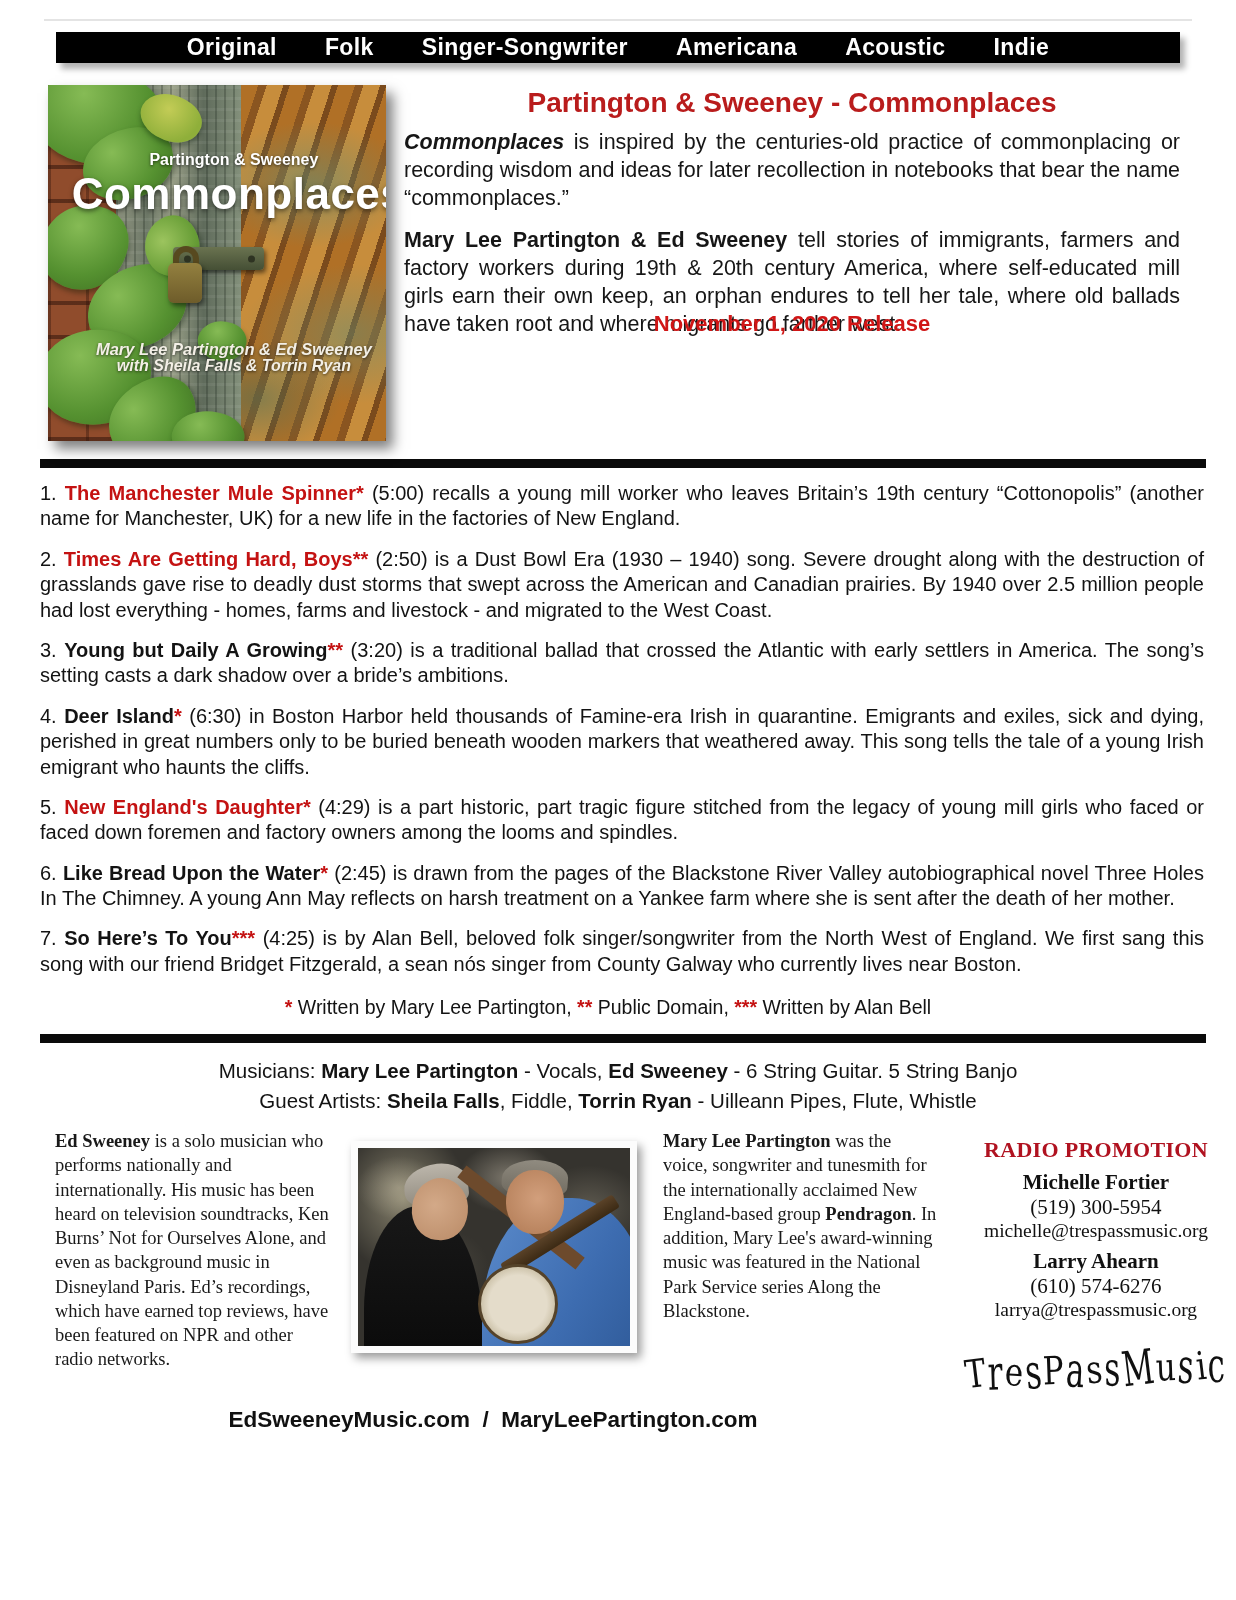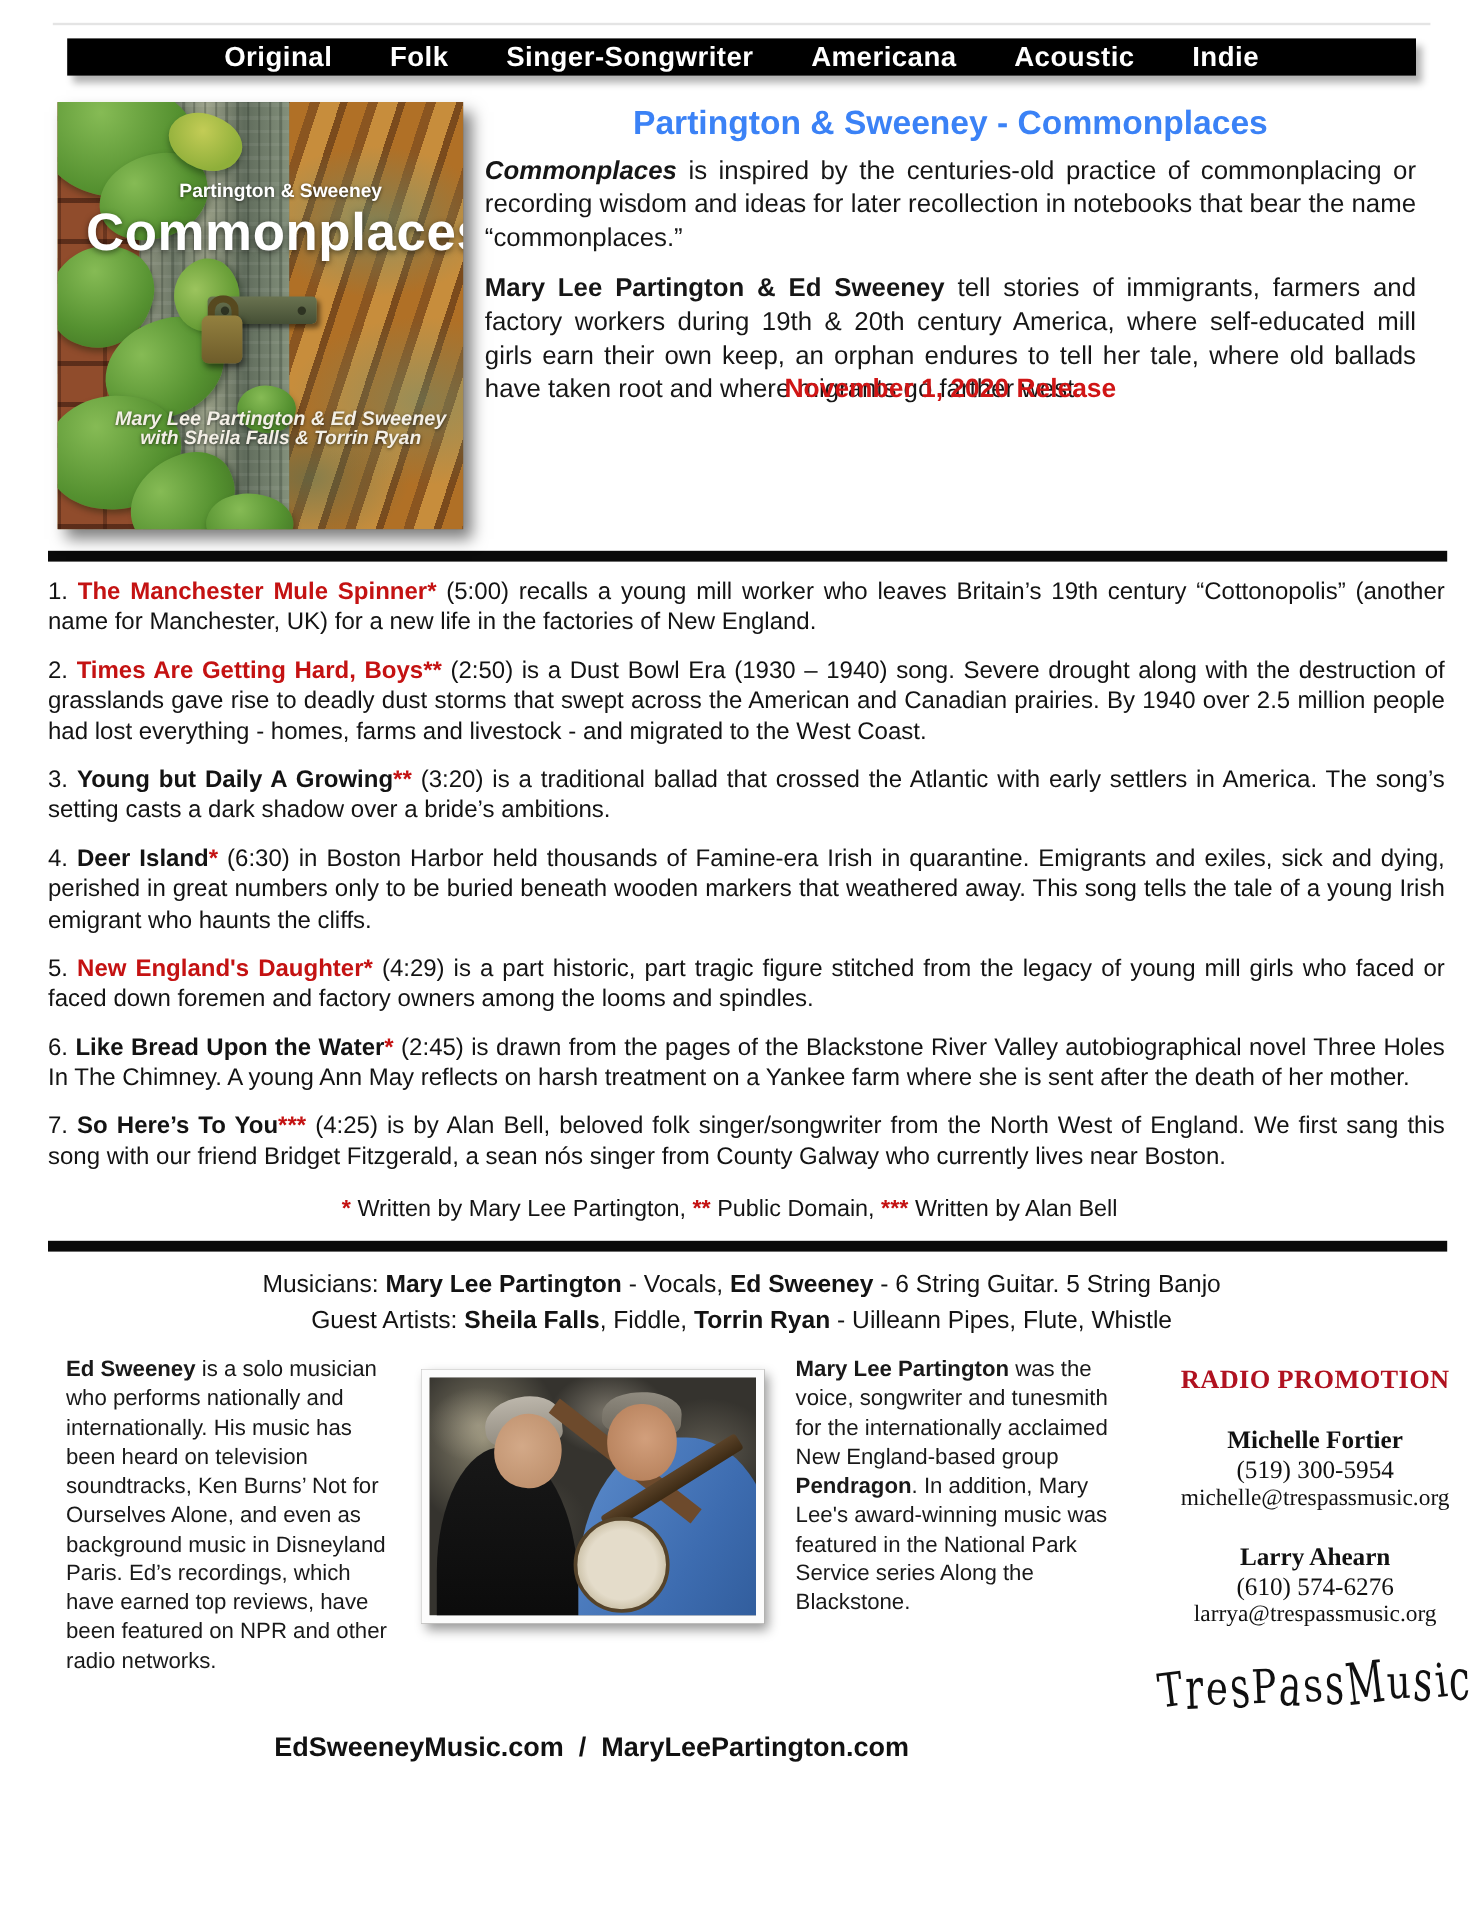--- a/index.html
+++ b/index.html
@@ -59,21 +59,21 @@
   .cover-artist{position:absolute;top:18.5%;left:12%;right:2%;text-align:center;color:#fff;
     font-weight:bold;font-size:16px;text-shadow:0 1px 3px rgba(0,0,0,.65)}
   .cover-title{position:absolute;top:23.5%;left:7%;right:0;text-align:center;color:#fff;
     font-weight:bold;font-size:44px;letter-spacing:.5px;text-shadow:0 2px 5px rgba(0,0,0,.55)}
   .cover-credit1{position:absolute;top:71.5%;left:10%;right:0;text-align:center;color:#f3efe6;
     font-style:italic;font-weight:bold;font-size:16.5px;text-shadow:0 1px 3px rgba(0,0,0,.6)}
   .cover-credit2{position:absolute;top:76.5%;left:10%;right:0;text-align:center;color:#f3efe6;
     font-style:italic;font-weight:bold;font-size:16px;text-shadow:0 1px 3px rgba(0,0,0,.6)}
 
   .top-right{flex:1;padding-top:0}
-  h1{margin:2px 0 10px;text-align:center;color:#3b82f6;font-size:28px;font-weight:bold}
+  h1{margin:2px 0 10px;text-align:center;color:#b91c1c;font-size:28px;font-weight:bold}
   .intro{font-size:21.5px;line-height:1.3;text-align:justify;margin:0 0 14px;color:#161616}
   .b{font-weight:bold}
   .i{font-style:italic}
   .p2wrap{position:relative}
   .p2wrap .intro{margin-bottom:0}
   .release{position:absolute;left:0;right:0;bottom:2px;text-align:center;
            color:#d01616;font-weight:bold;font-size:22px}
 
   
   .rule{height:9px;background:#0a0a0a;margin:18px 30px 0 40px}
@@ -89,25 +89,25 @@
   .footnote{text-align:center;font-size:19.5px;margin:19px 80px 12px 60px;color:#131313}
 
   
   .credit-line{text-align:center;font-size:20.5px;color:#131313}
   .credit-line.first{margin-top:16px}
   .credit-line.second{margin-top:6px}
 
   
   .bottom{display:flex;margin:16px 40px 0 55px;gap:26px}
   .left-zone{width:582px;flex:none}
-  .bio{font-family:Liberation Sans, sans-serif;font-size:18.5px;line-height:1.31;margin:0;color:#191919}
+  .bio{font-family:Liberation Serif, serif;font-size:18.5px;line-height:1.31;margin:0;color:#191919}
   .mary-col{width:276px;flex:none}
   .radio-col{flex:1;text-align:center;font-family:"Liberation Serif",serif;padding-right:26px}
   .radio-title{color:#b01220;font-weight:bold;font-size:22px;margin-top:8px;letter-spacing:.3px}
-  .rname{font-weight:bold;font-size:21px;margin-top:25px;color:#111}
+  .rname{font-weight:bold;font-size:21px;margin-top:7px;color:#111}
   .rphone{font-size:21px;color:#111}
   .remail{font-size:19.5px;color:#111}
   .logo{margin-top:30px;transform:rotate(-2deg);white-space:nowrap;color:#101010}
   .lgc{display:inline-block;font-family:"DejaVu Serif",serif;font-size:31px;letter-spacing:2px}
 
   
   .photo{position:relative;float:right;width:286px;height:212px;margin:12px 0 10px 18px;
          border:7px solid #fcfcfc;box-shadow:4px 5px 9px rgba(0,0,0,.4);overflow:hidden;background:#35332e}
   .ph-bg{position:absolute;inset:0;background:
     radial-gradient(60px 45px at 15% 20%,#6a665c,transparent 70%),

